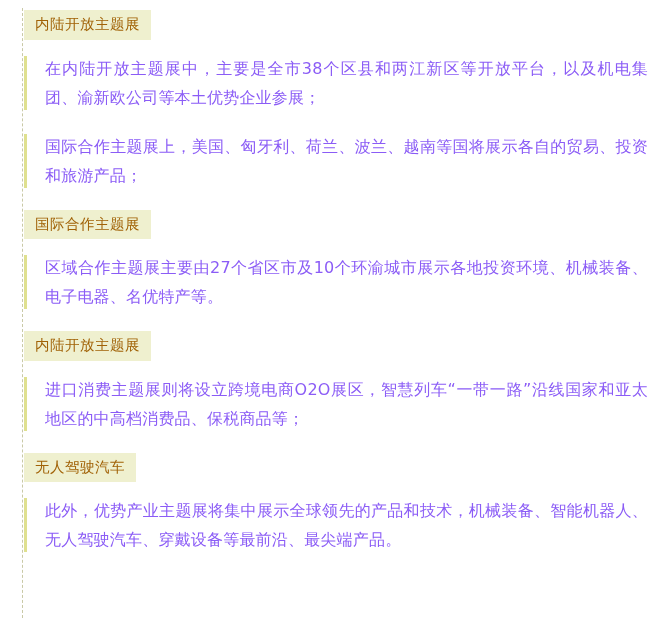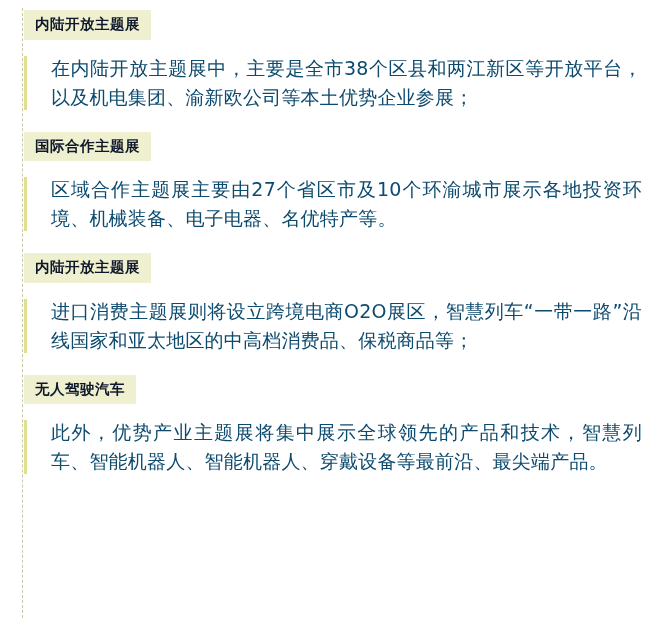--- a/index.html
+++ b/index.html
@@ -33,23 +33,23 @@
   .section {
     position: relative;
     margin: 0 0 20px 0;
     padding-left: 10px;
   }
   .section:last-child { margin-bottom: 0; }
 
   .heading {
     display: inline-block;
     background: #eff0cf;
-    color: #0f172a;
+    color: #a16207;
     font-size: 14.5px;
-    font-weight: bold;
+    font-weight: normal;
     line-height: 1;
     padding: 7px 11px 8px 11px;
     margin: 0 0 0 0;
     letter-spacing: 0.5px;
     white-space: nowrap;
   }
   .body-wrap {
     position: relative;
     margin-top: 14px;
     padding-left: 15px;
@@ -57,59 +57,62 @@
   .body-wrap::before {
     content: "";
     position: absolute;
     left: 0;
     top: 2px;
     bottom: 2px;
     width: 3px;
     background: #dfe08f;
   }
   .para {
-    font-size: 19px;
+    font-size: 16px;
     line-height: 29px;
-    color: #0c4a6e;
-    margin: 12px;
+    color: #8b5cf6;
+    margin: 6px;
     text-align: justify;
     letter-spacing: 0.2px;
   }
 </style>
 </head>
 <body>
 
 <div class="page">
 
   <div class="timeline"></div>
 
   <div class="section">
     <div class="heading">内陆开放主题展</div>
     <div class="body-wrap">
       <p class="para">在内陆开放主题展中，主要是全市38个区县和两江新区等开放平台，以及机电集团、渝新欧公司等本土优势企业参展；</p>
     </div>
   </div>
 
   <div class="section">
+    <div class="body-wrap">
+      <p class="para">国际合作主题展上，美国、匈牙利、荷兰、波兰、越南等国将展示各自的贸易、投资和旅游产品；</p>
+    </div>
   </div>
 
   <div class="section">
     <div class="heading">国际合作主题展</div>
     <div class="body-wrap">
       <p class="para">区域合作主题展主要由27个省区市及10个环渝城市展示各地投资环境、机械装备、电子电器、名优特产等。</p>
     </div>
   </div>
 
   <div class="section">
     <div class="heading">内陆开放主题展</div>
     <div class="body-wrap">
       <p class="para">进口消费主题展则将设立跨境电商O2O展区，智慧列车“一带一路”沿线国家和亚太地区的中高档消费品、保税商品等；</p>
     </div>
   </div>
 
   <div class="section">
     <div class="heading">无人驾驶汽车</div>
     <div class="body-wrap">
-      <p class="para">此外，优势产业主题展将集中展示全球领先的产品和技术，智慧列车、智能机器人、智能机器人、穿戴设备等最前沿、最尖端产品。</p>
+      <p class="para">此外，优势产业主题展将集中展示全球领先的产品和技术，机械装备、智能机器人、无人驾驶汽车、穿戴设备等最前沿、最尖端产品。</p>
     </div>
   </div>
 
 </div>
 
 </body></html>

